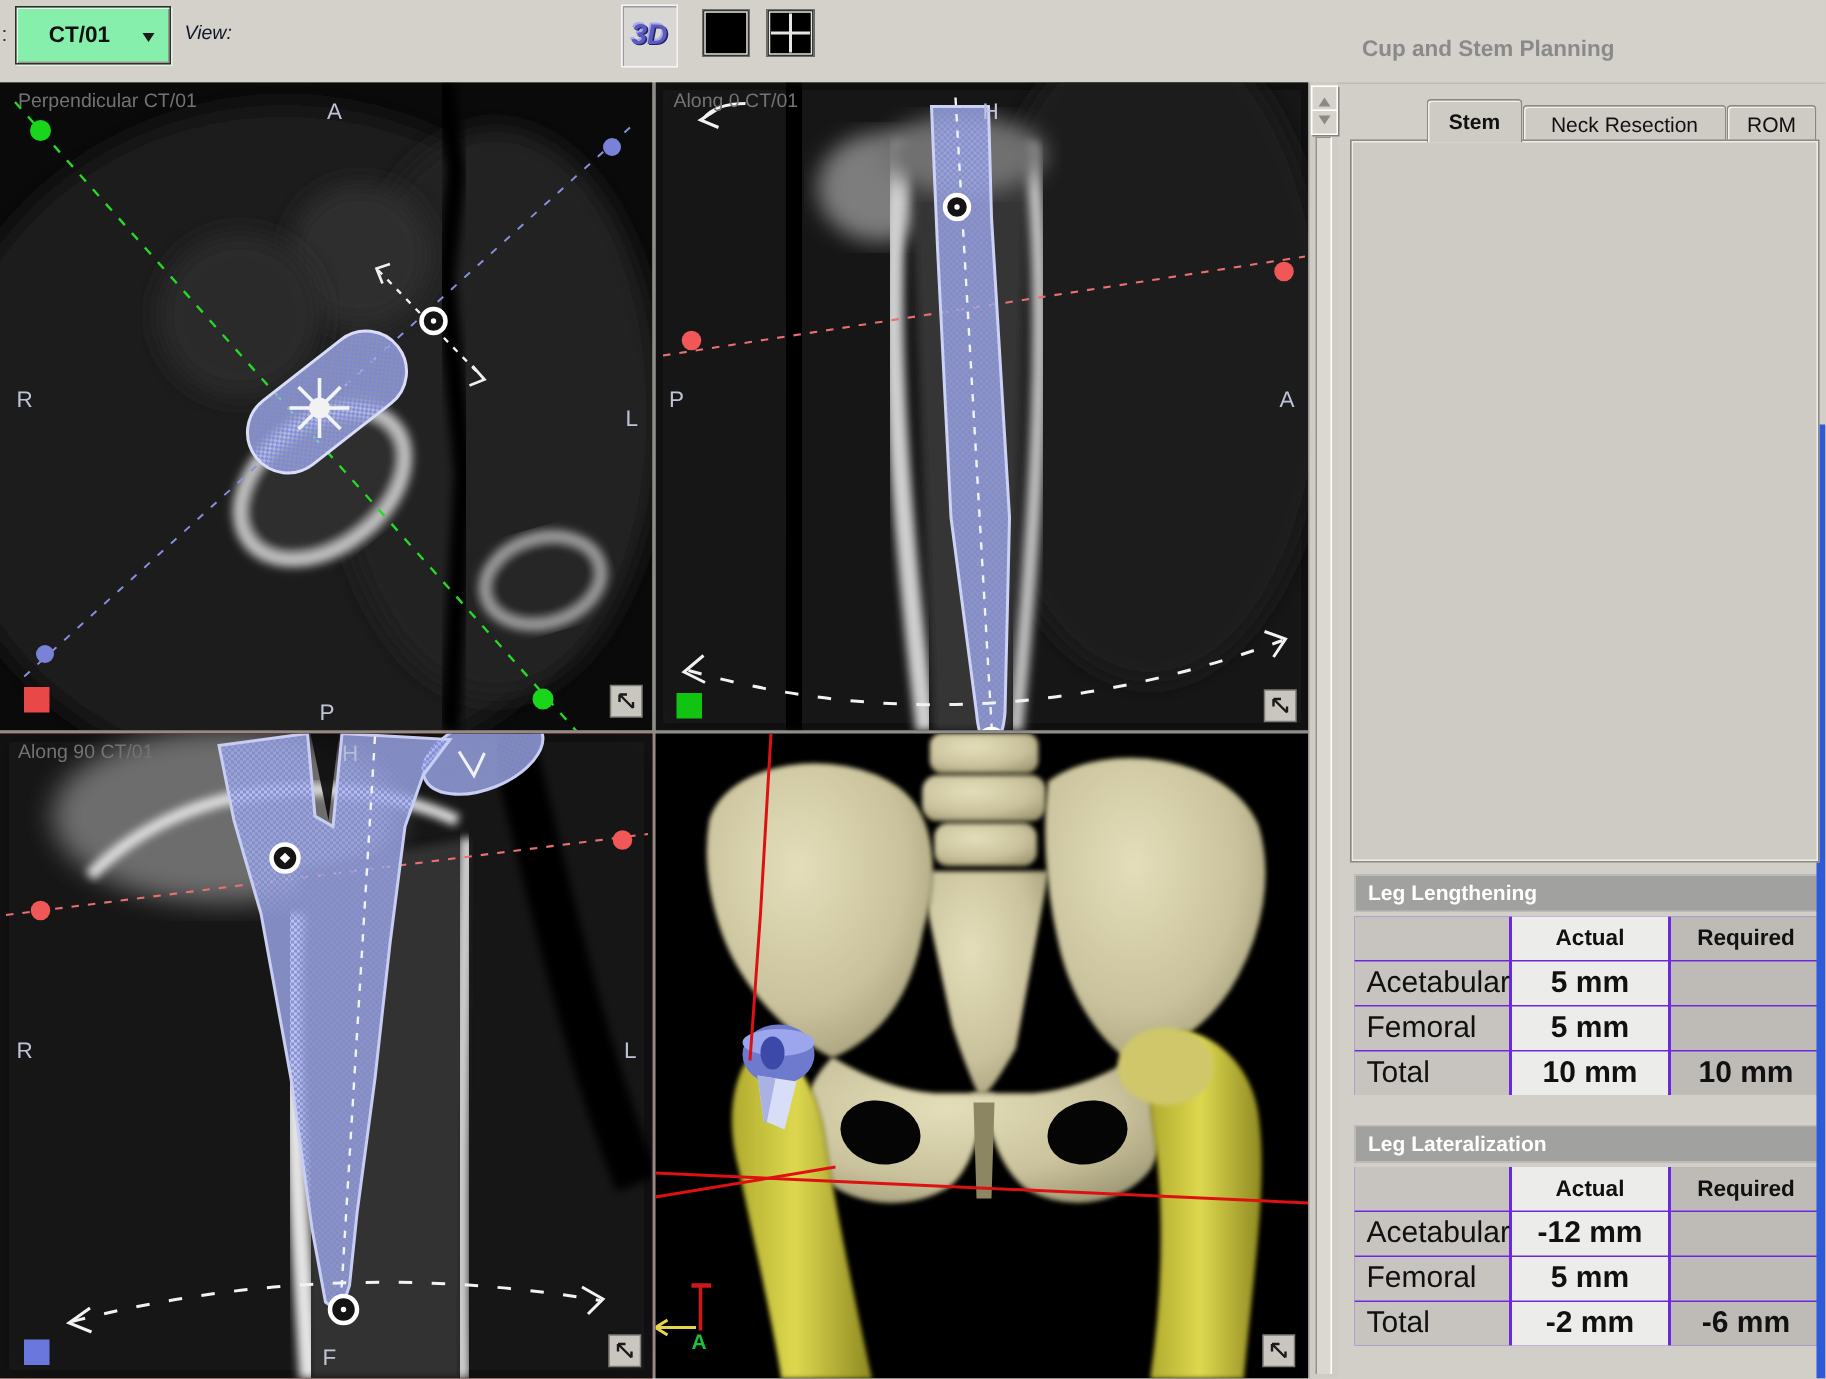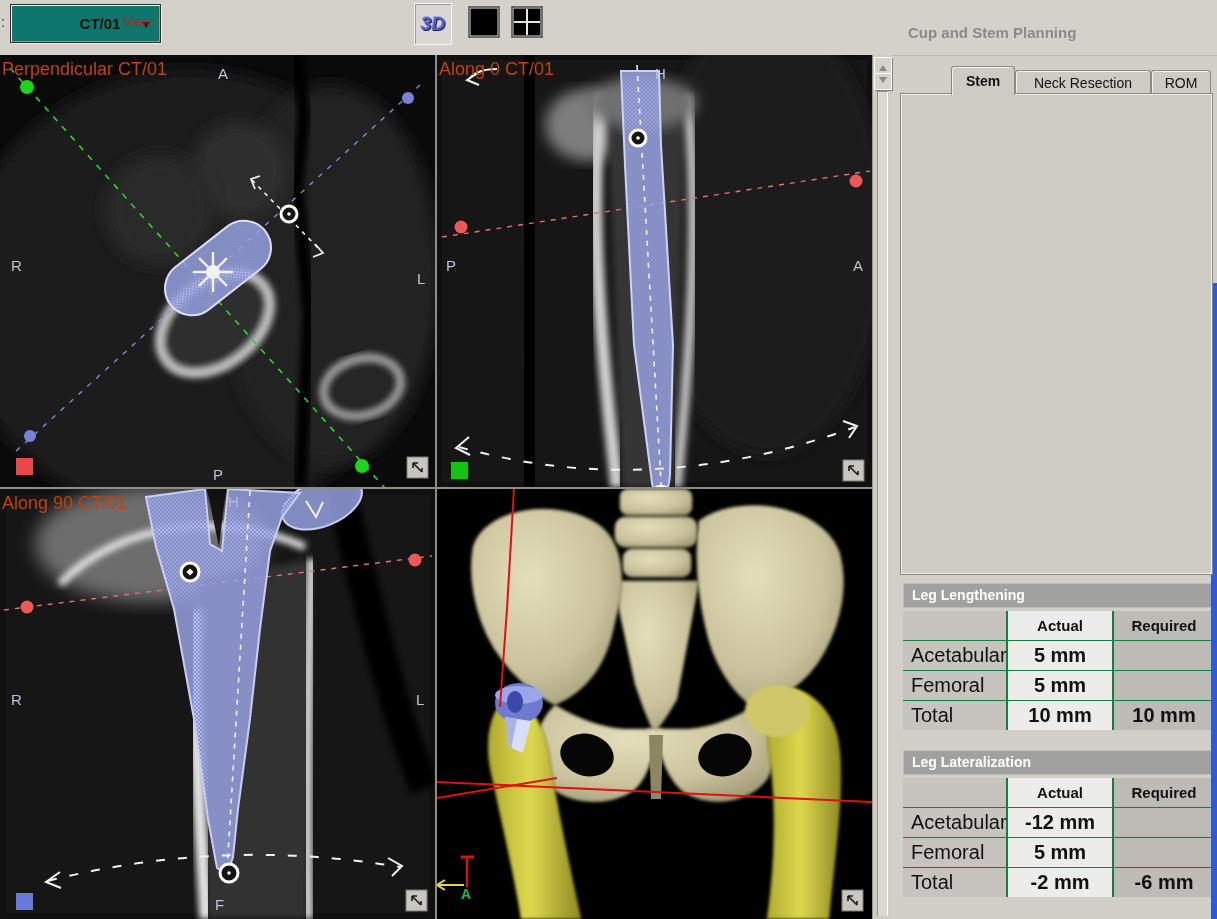--- a/index.html
+++ b/index.html
@@ -8,39 +8,39 @@
     background:#d2cfc9;
     font-family:"Liberation Sans", sans-serif;
     -webkit-font-smoothing:antialiased;
   }
   .abs{position:absolute;}
 
   
   .toolbar{left:0;top:0;width:1217px;height:55px;background:#d4d1cb;border-bottom:1px solid #bdbab4;}
   .tb-frag{left:1px;top:14px;font-size:14px;color:#333;}
   .tb-combo{
-    background:#0f766e;border:1px solid #2e2e2e;
+    background:#86efac;border:1px solid #2e2e2e;
     box-shadow:inset 1px 1px 0 #f4f2ee, inset -1px -1px 0 #9a978f, 1px 1px 0 #efede9;
-    display:flex;align-items:center;font-weight:bold;font-size:15px;color:#111;cursor:default;padding-left:47px;
+    display:flex;align-items:center;font-weight:bold;font-size:15px;color:#111;cursor:default;
   }
   .tb-combo .val{flex:1;text-align:center;}
   .tri-d{width:0;height:0;border:4px solid transparent;border-top:6px solid #1a1a1a;margin:6px 10px 0 0;}
-  .tb-label{font-size:13px;color:#b91c1c;}
+  .tb-label{font-size:13px;color:#0f172a;font-style:italic;}
   .btn3d{
     left:414px;top:3px;width:36px;height:40px;background:#d9d7d4;
     border:1px solid #f5f5f5;box-shadow:inset 1px 1px 0 #9a9a9a;
     display:flex;align-items:center;justify-content:center;
     font-weight:bold;font-size:19px;font-style:italic;color:#5c5cc0;
     text-shadow:1px 1px 0 #23235e,-1px -1px 0 #a9a9ea;
   }
   .sqbtn{width:30px;height:30px;background:#000;border:1px solid #6f6d68;}
 
   
   .vp{background:#000;overflow:hidden;}
-  .vp-label{position:absolute;left:2px;top:4px;font-size:18px;color:#c2410c;z-index:5;}
+  .vp-label{position:absolute;left:12px;top:4px;font-size:13px;color:#737373;z-index:5;}
   .vp svg{position:absolute;left:0;top:0;}
   .vp-active{outline:2px solid #b22a22;outline-offset:-2px;}
   .sep{background:#8f8d88;}
 
   
   .strip{left:872px;top:55px;width:19px;height:864px;background:#cfccc6;border-left:1px solid #9a978f;}
   .strip-btn{position:absolute;left:1px;width:16px;height:15px;background:#d6d3cd;
     border:1px solid #fff;box-shadow:1px 1px 0 #83807a;display:flex;align-items:center;justify-content:center;}
   .tri-u-s{width:0;height:0;border:4px solid transparent;border-bottom:6px solid #8c8984;}
   .tri-d-s{width:0;height:0;border:4px solid transparent;border-top:6px solid #8c8984;}
@@ -76,21 +76,21 @@
   .spin .sval{flex:1;padding:3px 0 0 5px;white-space:nowrap;}
   .spin .sbtns{width:15px;display:flex;flex-direction:column;border-left:1px solid #8b8983;}
   .spin .sb{flex:1;background:#d2cfc9;box-shadow:inset 1px 1px 0 #f2f0ec, inset -1px -1px 0 #8b8983;
     display:flex;align-items:center;justify-content:center;}
   .tri-u-t{width:0;height:0;border:3px solid transparent;border-bottom:4px solid #111;}
   .tri-d-t{width:0;height:0;border:3px solid transparent;border-top:4px solid #111;}
 
   .shdr{position:absolute;height:25px;background:#a1a19f;border:1px solid #bcbcba;color:#fff;
     font-weight:bold;font-size:14px;line-height:23px;padding-left:8px;box-sizing:border-box;}
   .dtable{position:absolute;display:grid;grid-template-columns:103px 104px 100px;
-    grid-auto-rows:29px;row-gap:1px;column-gap:2px;background:#15803d;}
+    grid-auto-rows:29px;row-gap:1px;column-gap:2px;background:#6d28d9;}
   .cell{display:flex;align-items:center;font-size:20px;color:#111;}
   .c-lbl{background:#c7c4bf;padding-left:8px;}
   .c-act{background:#ececea;font-weight:bold;justify-content:center;}
   .c-req{background:#bebbb6;font-weight:bold;justify-content:center;}
   .c-hdr{font-weight:bold;font-size:15px;justify-content:center;}
   .blue-strip{left:1211px;top:283px;width:6px;height:636px;background:#2e59d8;}
 </style>
 </head>
 <body>
 

